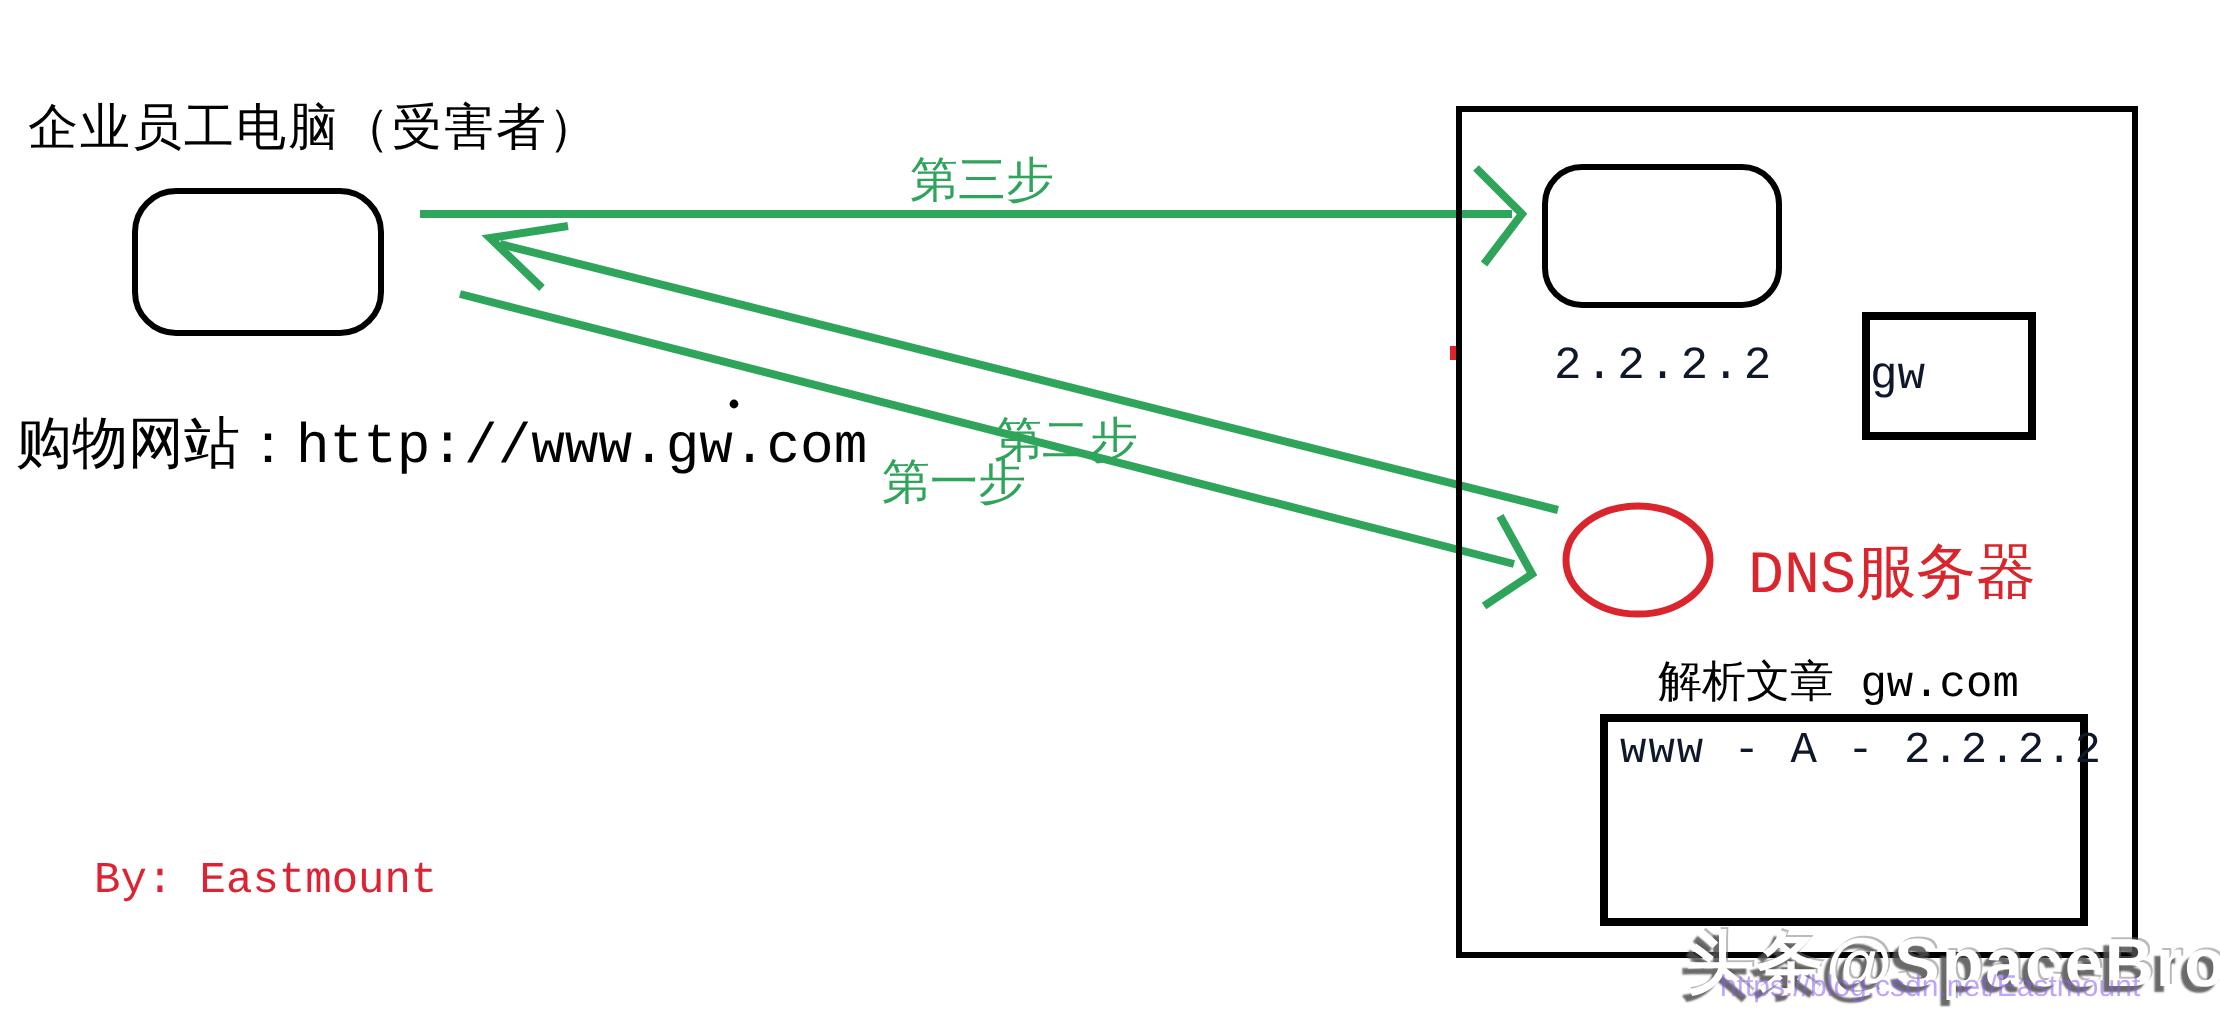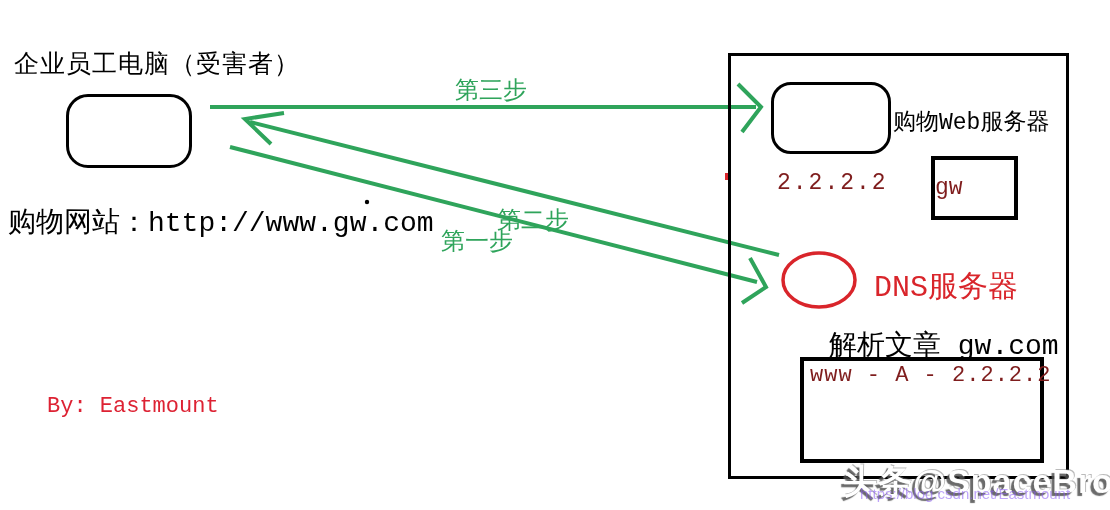--- a/index.html
+++ b/index.html
@@ -11,21 +11,21 @@
     font-family:"Liberation Serif","DejaVu Serif",serif;
   }
   .abs{position:absolute;}
   .zh{
     font-family:"Liberation Mono","DejaVu Sans Mono","Liberation Serif","DejaVu Serif",serif;
     color:#000;
     white-space:nowrap;
   }
   .mono{
     font-family:"Liberation Mono","DejaVu Sans Mono",monospace;
-    color:#7f1d1d;
+    color:#0f172a;
     white-space:nowrap;
   }
   .green-label{
     color:#2fa45b;
     font-size:24px;
     font-family:Liberation Serif, serif;
     white-space:nowrap;
   }
   
   .computer-shape{
@@ -60,21 +60,21 @@
     letter-spacing:1px;
   }
   .title-label{left:14px;top:47px;font-size:25px;letter-spacing:1px;}
   .website-label{left:8px;top:203px;font-size:28px;}
   .step3-label{left:455px;top:74px;}
   .step2-label{left:497px;top:156px;margin-top:48px;}
   .step1-label{left:441px;top:225px;}
   .webserver-label{left:893px;top:106px;font-size:23px;}
   .ip-label{left:777px;top:170px;font-size:23px;letter-spacing:2px;}
   .dns-label{left:874px;top:266px;font-size:30px;color:#d9252b;}
-  .zone-title{left:829px;top:326px;font-size:28px;}
+  .zone-title{left:829px;top:326px;font-size:22px;}
   .byline{left:47px;top:394px;font-size:22px;color:#dd2233;}
   .watermark-main{
     left:843px;top:459px;
     font-family:"Liberation Sans","DejaVu Sans",sans-serif;
     font-weight:700;font-size:34px;
     color:#ffffff;
     text-shadow:-3px 3px 1px rgba(80,80,80,0.85), 1px -1px 0 rgba(120,120,120,0.5);
     white-space:nowrap;
     letter-spacing:1px;
   }
@@ -120,32 +120,31 @@
   <div class="abs computer-shape"></div>
   <div class="abs zh website-label">购物网站：http://www.gw.com</div>
 
   <div class="abs green-label step3-label">第三步</div>
   <div class="abs green-label step2-label">第二步</div>
   <div class="abs green-label step1-label">第一步</div>
 
   <div class="abs boundary-box"></div>
 
   <div class="abs webserver-shape"></div>
-  <div class="abs zh webserver-label">购物Web服务器</div>
   <div class="abs mono ip-label">2.2.2.2</div>
 
   <div class="abs mono gw-box">
     <span>gw</span>
   </div>
 
   <div class="abs zh dns-label">DNS服务器</div>
 
   <div class="abs zh zone-title">解析文章 gw.com</div>
 
   <div class="abs record-box"></div>
   <div class="abs mono record-text">www - A - 2.2.2.2</div>
 
-  <div class="abs mono byline" style="color:#dd2233;">By: Eastmount</div>
+  <div class="abs mono byline" style="color:#dd2233;margin-top:34px;">By: Eastmount</div>
 
   <div class="abs watermark-main">头条@SpaceBroom</div>
   <div class="abs watermark-sub">https://blog.csdn.net/Eastmount</div>
 
 </div>
 
 </body></html>

